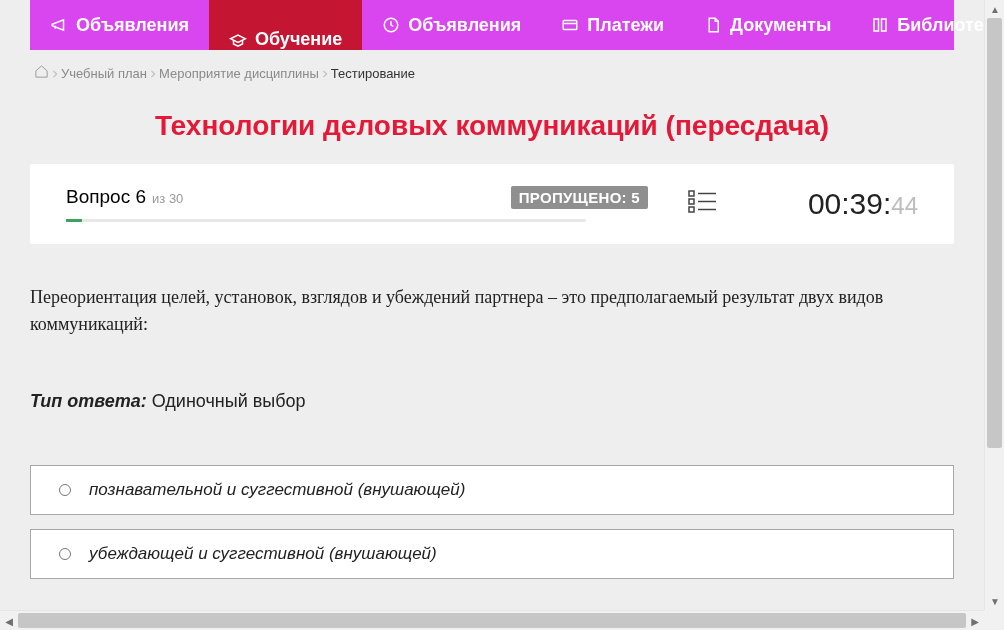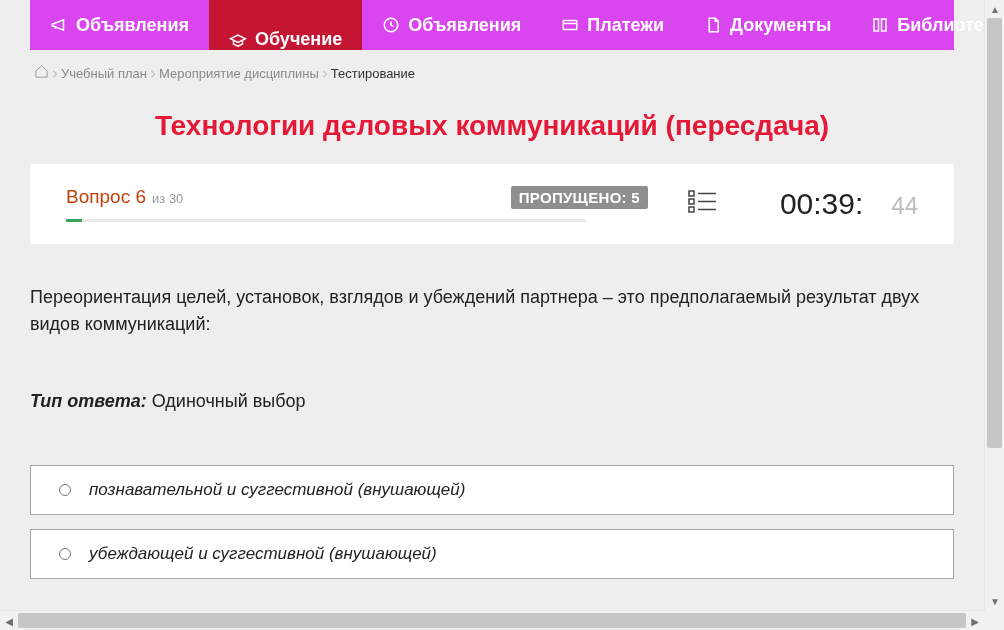--- a/index.html
+++ b/index.html
@@ -80,21 +80,21 @@
     border-radius: 2px;
   }
   .status-left { flex: 1; }
   .q-line {
     display: flex;
     align-items: baseline;
     gap: 10px;
     justify-content: space-between;
   }
   .q-line-left { display: flex; align-items: baseline; gap: 6px; }
-  .q-label { font-size: 19px; color: #c2410c; font-weight: 500; }
+  .q-label { font-size: 19px; color: #000000; font-weight: 500; }
   .q-total { font-size: 13px; color: #999; }
   .badge {
     background: #8f8f8f;
     color: #fff;
     font-size: 15px;
     font-weight: 700;
     padding: 3px 8px;
     border-radius: 2px;
     letter-spacing: 0.3px;
   }
@@ -120,33 +120,32 @@
   .list-icon svg { width: 30px; height: 26px; }
 
   .timer {
     font-size: 30px;
     font-weight: 500;
     color: #222;
     display: flex;
     align-items: baseline;
     min-width: 160px;
     justify-content: flex-end;
-    gap: 28px;
   }
   .timer .dec { color: #bdbdbd; font-size: 24px; }
 
   
   .qbody {
     margin: 40px 30px 0;
     color: #222;
     font-size: 18px;
     line-height: 1.5;
   }
   .q-head { font-weight: 700; font-style: italic; }
-  .q-text { margin-top: 16px; }
+  .q-text { margin-top: 16px; font-family: Liberation Serif, serif; }
   .ans-type-row { margin-top: 50px; }
   .ans-type-label { font-weight: 700; font-style: italic; }
 
   
   .options {
     margin: 50px 30px 0;
   }
   .option {
     border: 1px solid #a7a7a7;
     background: #fff;

